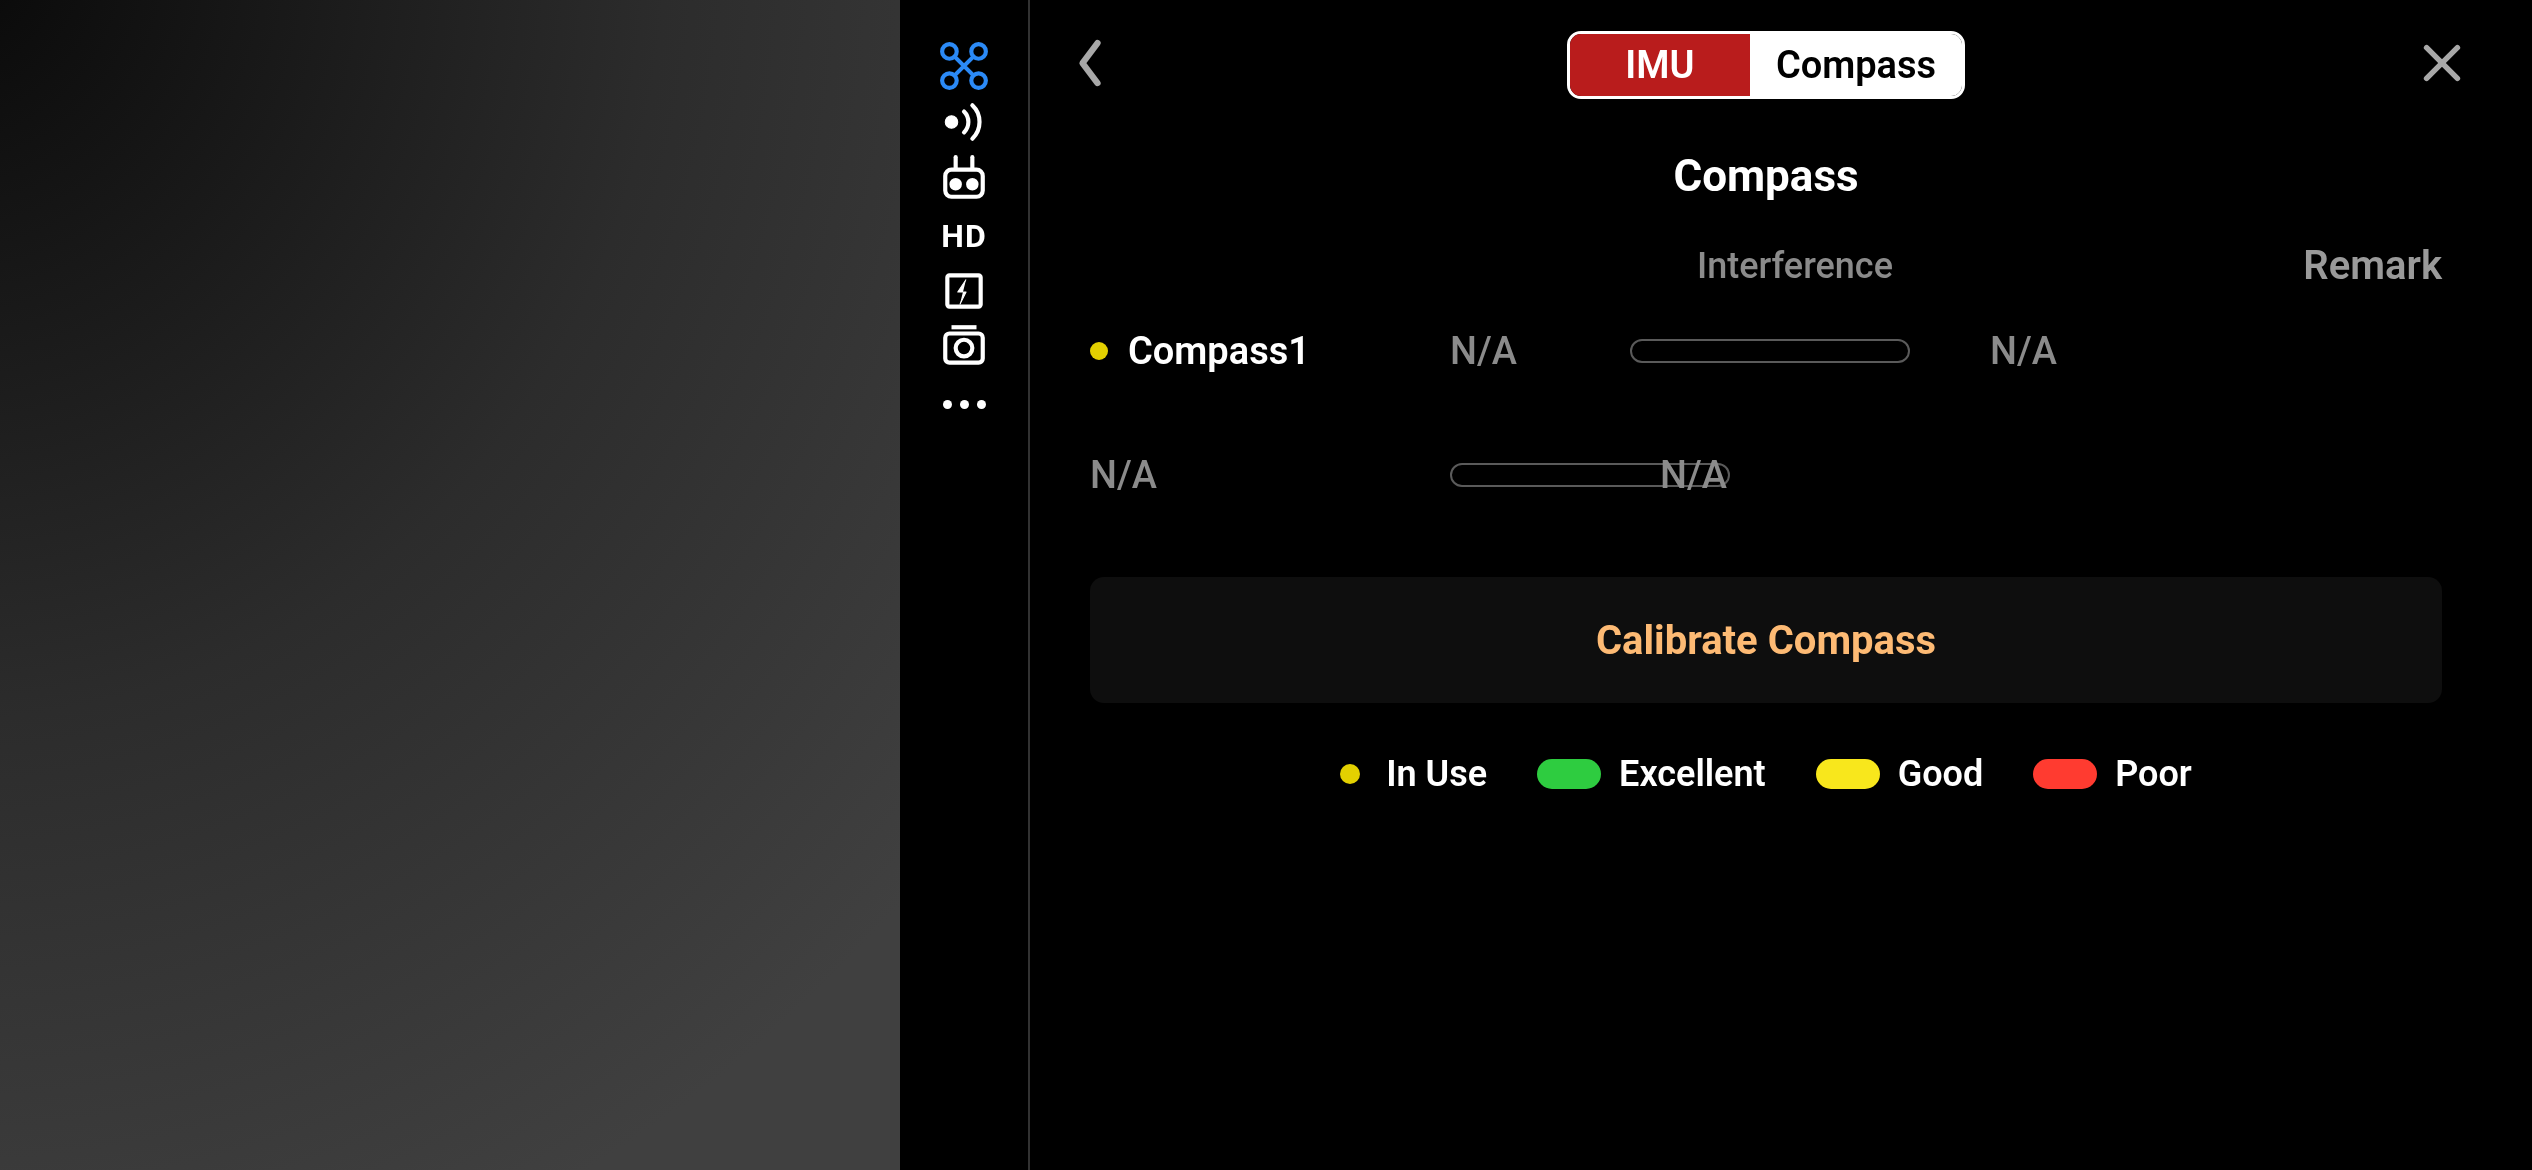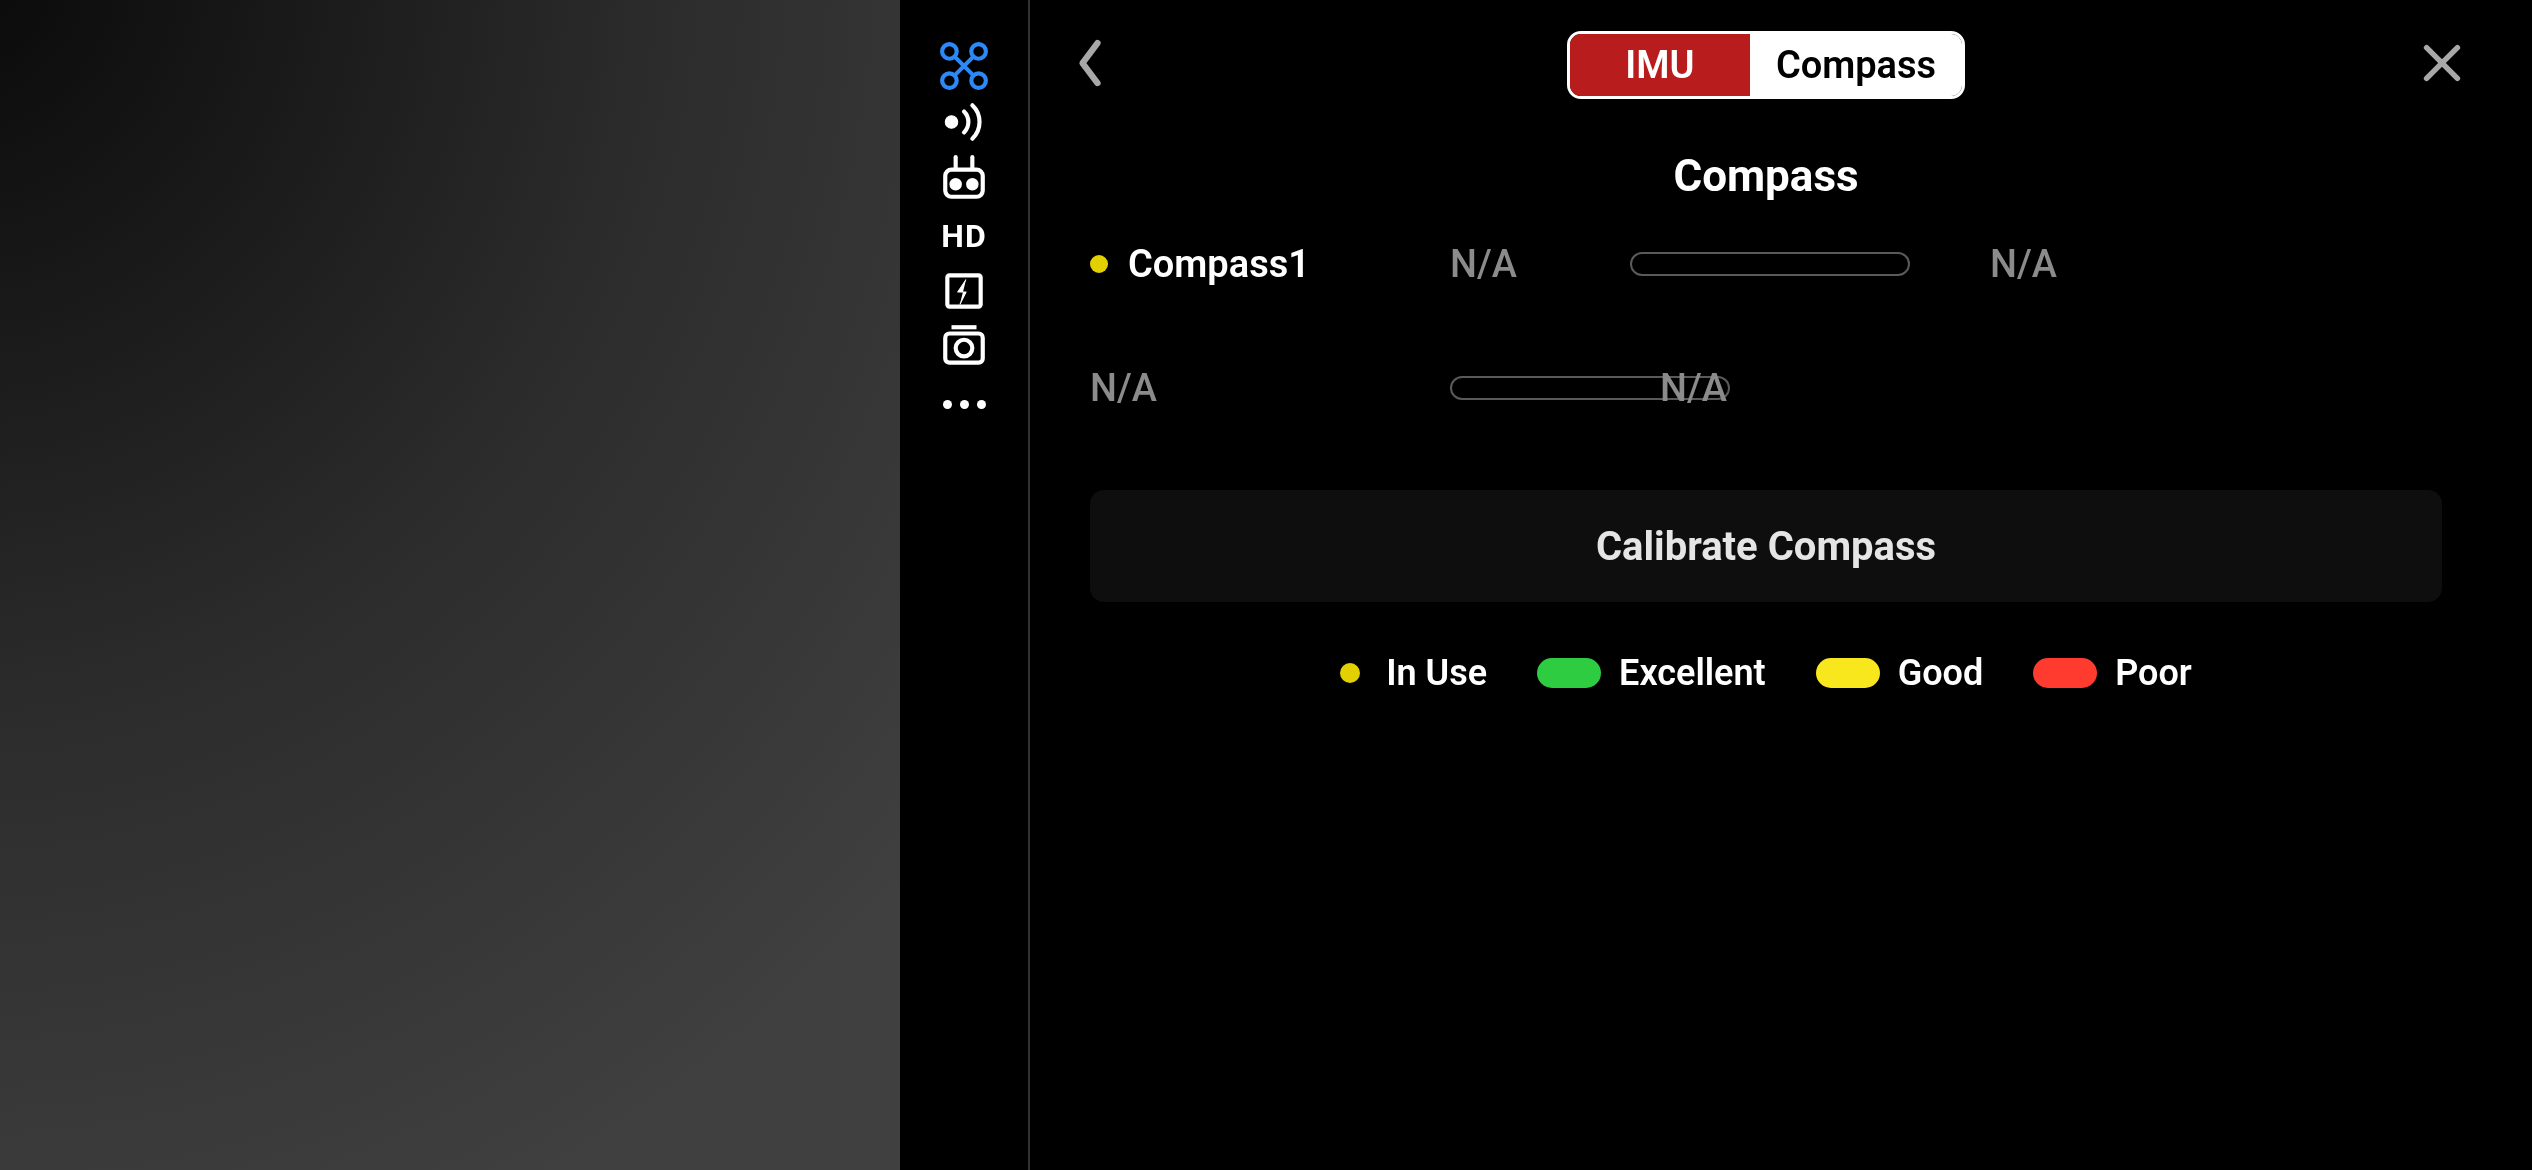--- a/index.html
+++ b/index.html
@@ -115,27 +115,27 @@
     height: 24px;
     border: 2px solid #5a5a5a;
     border-radius: 12px;
     background: transparent;
   }
   .remark-val { color:#8b8b8b; font-weight:500; padding-left:30px;}
 
   .calibrate-btn {
     margin-top: 20px;
     width: 100%;
-    height: 112px;
+    height: 126px;
     background: #0e0e0e;
     border-radius: 14px;
     display:flex; align-items:center; justify-content:center;
     font-size: 40px;
     font-weight: 700;
-    color:#e5e5e5;
+    color:#fdba74;
   }
 
   .legend {
     margin-top: 50px;
     display:flex;
     align-items:center;
     justify-content:center;
     gap: 50px;
     font-size: 36px;
     font-weight: 600;
@@ -241,20 +241,26 @@
         <svg viewBox="0 0 40 40" fill="none" stroke-width="5" stroke-linecap="round">
             <path d="M6 6 L34 34 M34 6 L6 34"></path>
           </svg>
       </span>
     </div>
   </div>
 
   <div class="content">
     <div class="title">Compass</div>
 
+    <div class="header-row">
+      <div></div>
+      <div></div>
+      <div class="col-interference">Interference</div>
+      <div class="col-remark">Remark</div>
+    </div>
 
     <div class="compass-row">
       <div class="row-name">
         <span class="dot"></span>
         <span>Compass1</span>
       </div>
       <div class="val-na">N/A</div>
       <div>
           <div class="bar"></div>
         </div>

